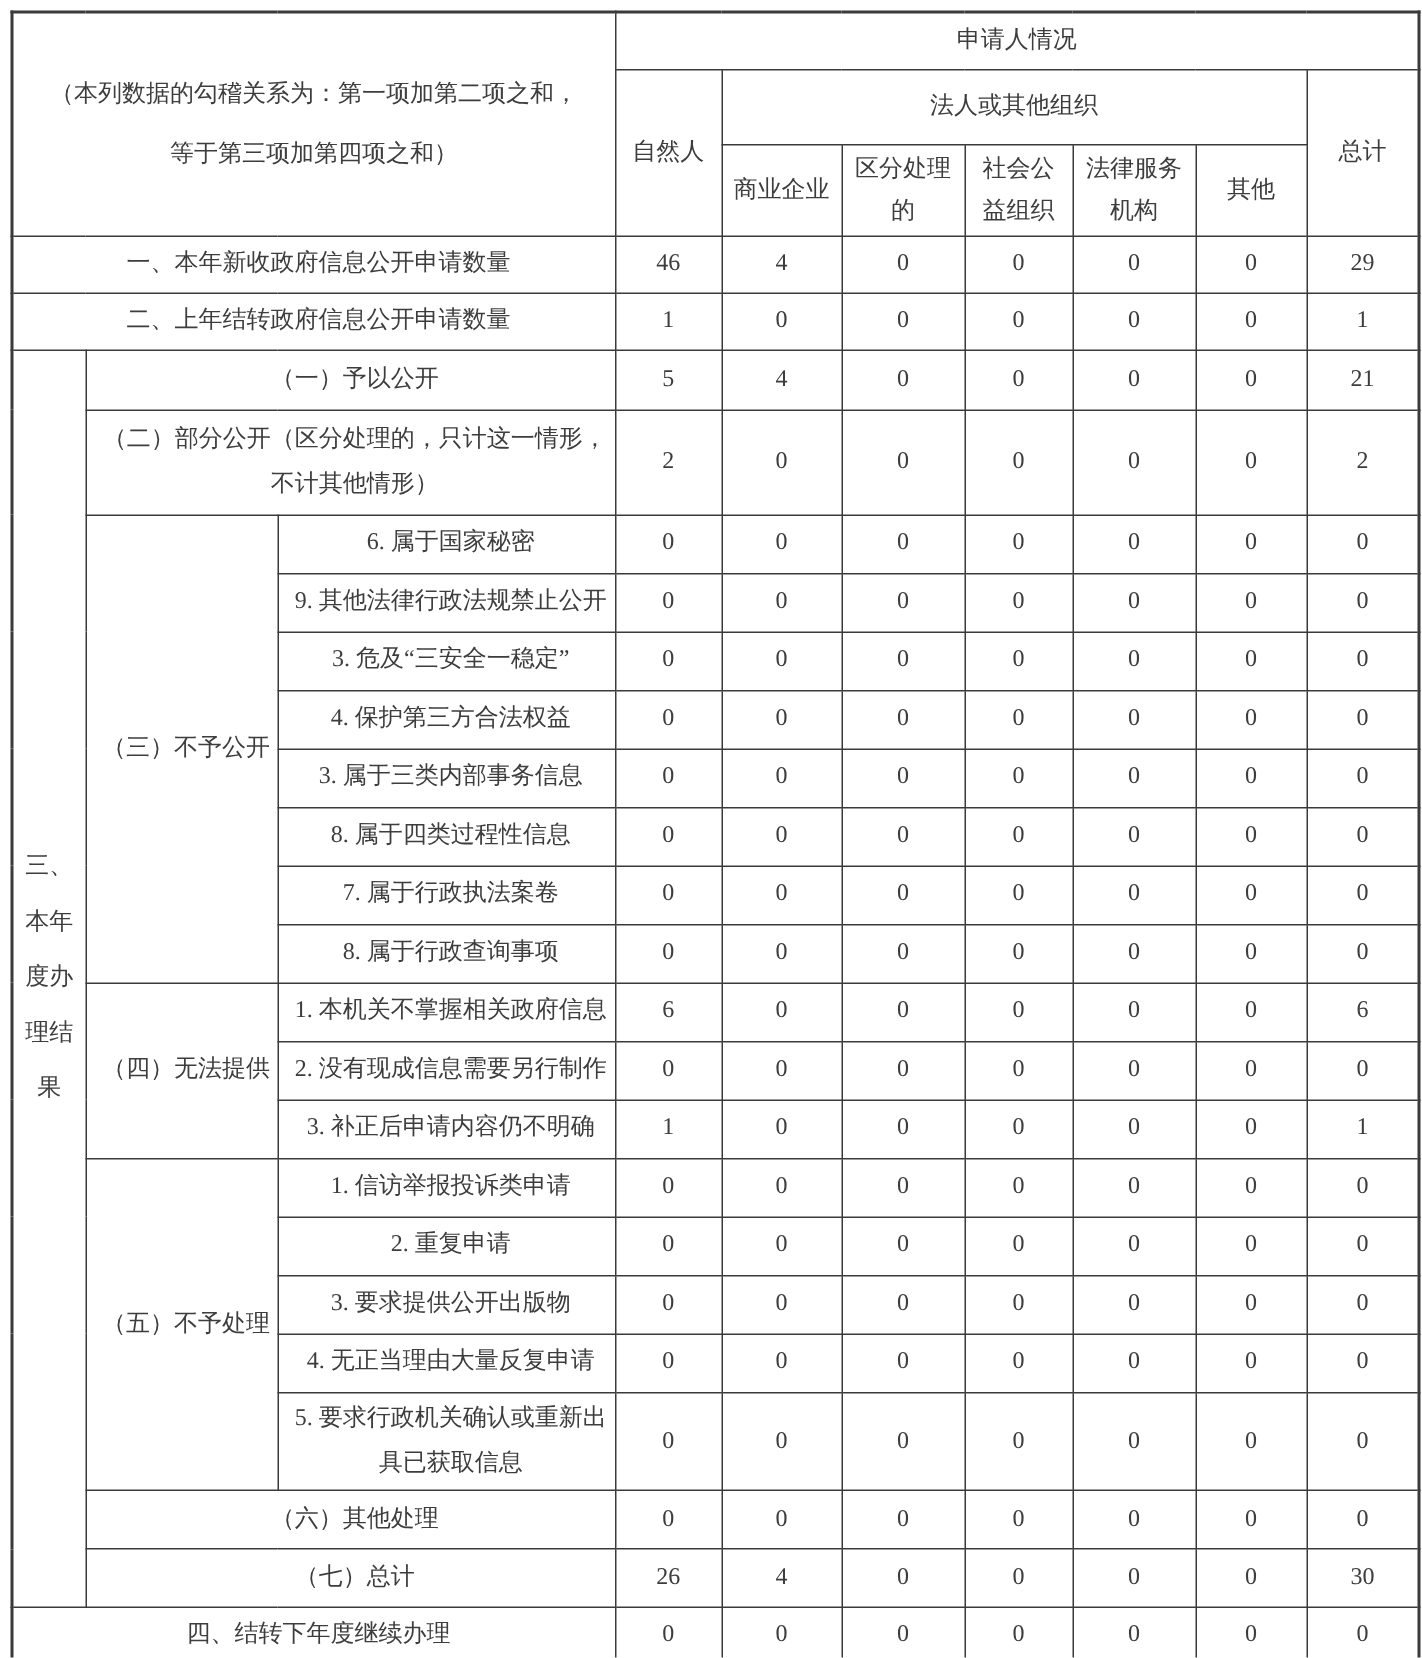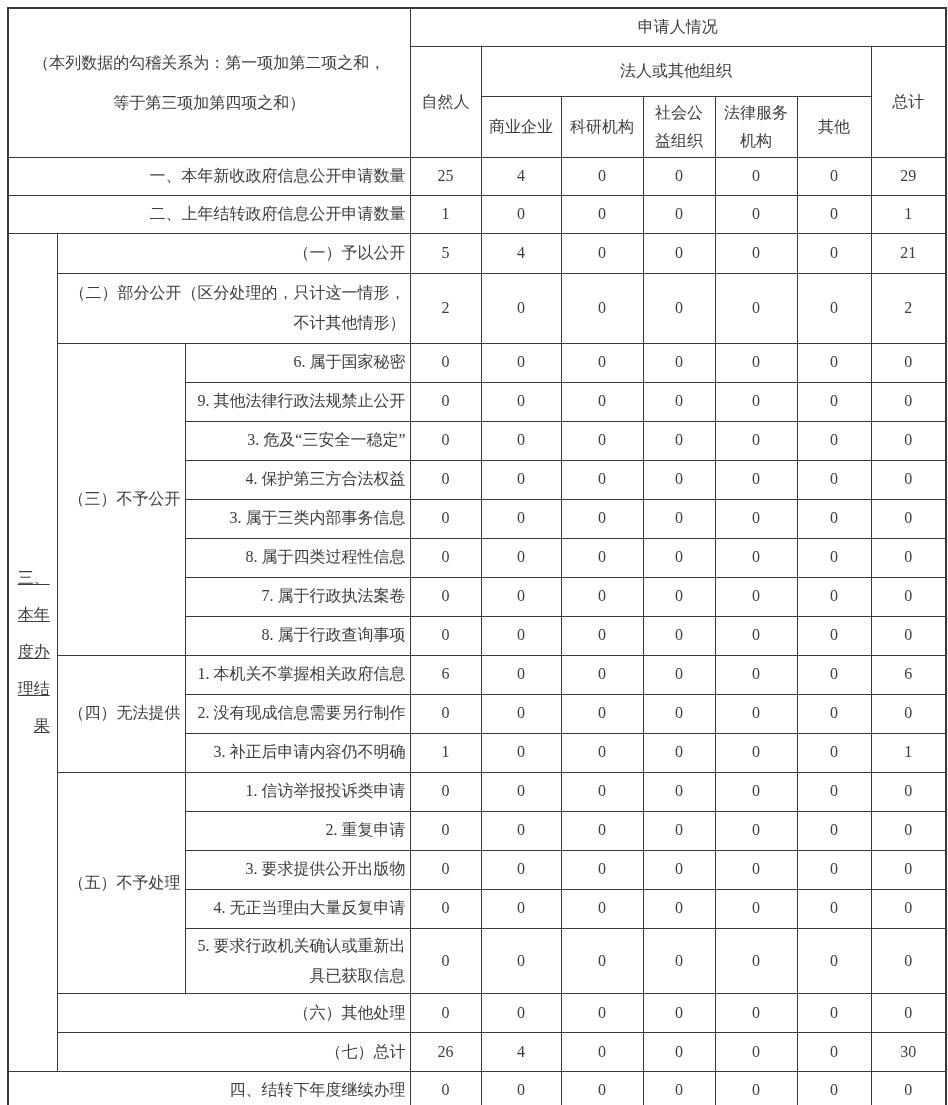--- a/index.html
+++ b/index.html
@@ -3,26 +3,26 @@
 <meta charset="utf-8">
 <style>
   html,body{margin:0;padding:0;background:#ffffff;}
   body{width:948px;height:1105px;overflow:hidden;
        font-family:"Liberation Serif","DejaVu Serif",serif;color:#3d3d3d;}
   table.report{border-collapse:collapse;table-layout:fixed;width:938px;
        margin:7px 0 0 7px;border:2px solid #3a3a3a;}
   td{border:1.5px solid #3a3a3a;font-size:16px;font-weight:normal;
      text-align:center;vertical-align:middle;padding:2px 4px;
      word-break:break-all;line-height:1.9;}
-  td.lbl{text-align:right;padding-left:10px;padding-right:4px;}
+  td.lbl{text-align:center;padding-left:10px;padding-right:4px;}
   td.hdr{line-height:1.75;}
   td.hdr-tight{line-height:1.75;padding-left:8px;padding-right:8px;}
   td.note{line-height:2.5;padding:4px 20px;margin-left:48px;}
   td.vert{padding:0;}
-  .vtext{width:34px;margin:0 auto;line-height:2.3;text-align:right;text-decoration:underline;}
+  .vtext{width:34px;margin:0 auto;line-height:2.3;text-align:center;}
   td.num{padding:0;}
 </style>
 </head>
 <body>
 
 <table class="report">
   <colgroup>
     <col style="width:49px">
       <col style="width:128px">
       <col style="width:225px">
@@ -40,29 +40,29 @@
     <td class="note" colspan="3" rowspan="3">（本列数据的勾稽关系为：第一项加第二项之和，等于第三项加第四项之和）</td>
     <td colspan="7" class="hdr">申请人情况</td>
   </tr>
   <tr style="height:50px">
     <td rowspan="2" class="hdr">自然人</td>
     <td colspan="5" class="hdr">法人或其他组织</td>
     <td rowspan="2" class="hdr">总计</td>
   </tr>
   <tr style="height:56px">
     <td class="hdr">商业企业</td>
-    <td class="hdr">科研机构</td>
+    <td class="hdr">区分处理的</td>
     <td class="hdr-tight">社会公益组织</td>
     <td class="hdr-tight">法律服务机构</td>
     <td class="hdr">其他</td>
   </tr>
 
   <tr style="height:38px">
     <td class="lbl" colspan="3">一、本年新收政府信息公开申请数量</td>
-    <td class="num">25</td>
+    <td class="num">46</td>
     <td class="num">4</td>
     <td class="num">0</td>
     <td class="num">0</td>
     <td class="num">0</td>
     <td class="num">0</td>
     <td class="num">29</td>
   </tr>
 
   <tr style="height:38px">
     <td class="lbl" colspan="3">二、上年结转政府信息公开申请数量</td>

